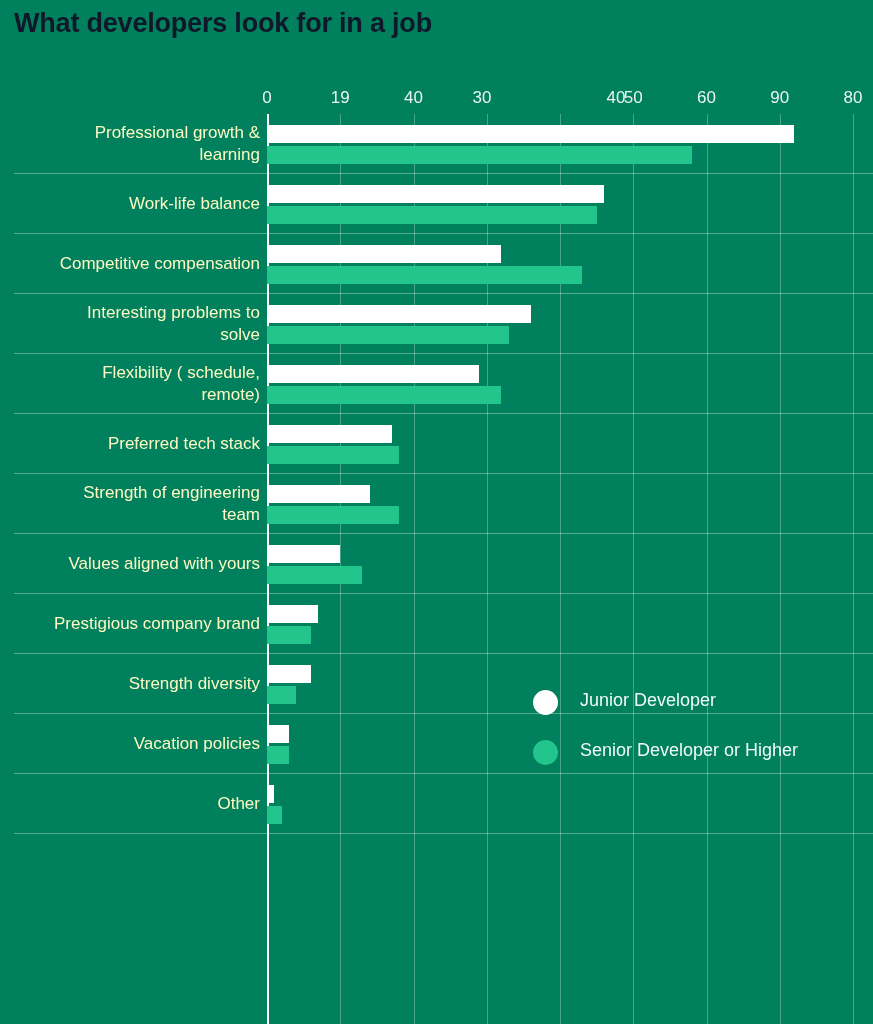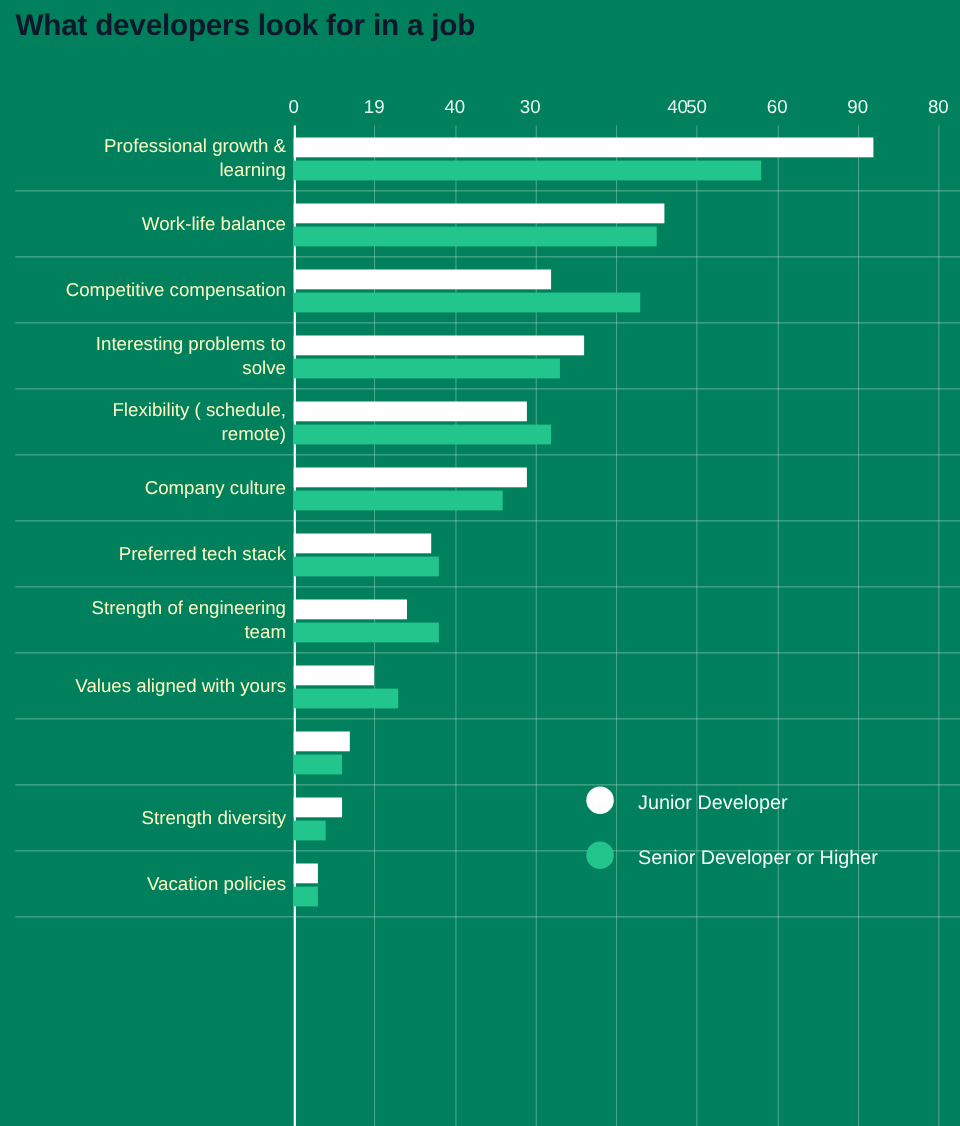--- a/index.html
+++ b/index.html
@@ -107,21 +107,21 @@
   .bar.senior { top: 32px; background: #22c68d; }
 
   
   .legend {
     position: absolute;
     left: 533px;
     top: 690px;
   }
   .legend-item {
     display: flex;
-    align-items: flex-end;
+    align-items: flex-start;
     height: 50px;
   }
   .legend-swatch {
     width: 25px; height: 25px;
     border-radius: 50%;
     flex: 0 0 auto;
   }
   .legend-text {
     margin-left: 22px;
     font-size: 18px;
@@ -200,28 +200,20 @@
         <div class="row">
           <div class="cat-label">Flexibility ( schedule,
 remote)</div>
           <div class="bars">
             <div class="bar junior" title="Junior Developer: 29" style="width: 212.425px; background: rgb(255, 255, 255);"></div>
             <div class="bar senior" title="Senior Developer or Higher: 32" style="width: 234.4px; background: rgb(34, 198, 141);"></div>
           </div>
           <div class="row-sep"></div>
         </div>
         <div class="row">
-          <div class="cat-label">Company culture</div>
-          <div class="bars">
-            <div class="bar junior" title="Junior Developer: 29" style="width: 212.425px; background: rgb(255, 255, 255);"></div>
-            <div class="bar senior" title="Senior Developer or Higher: 26" style="width: 190.45px; background: rgb(34, 198, 141);"></div>
-          </div>
-          <div class="row-sep"></div>
-        </div>
-        <div class="row">
           <div class="cat-label">Preferred tech stack</div>
           <div class="bars">
             <div class="bar junior" title="Junior Developer: 17" style="width: 124.525px; background: rgb(255, 255, 255);"></div>
             <div class="bar senior" title="Senior Developer or Higher: 18" style="width: 131.85px; background: rgb(34, 198, 141);"></div>
           </div>
           <div class="row-sep"></div>
         </div>
         <div class="row">
           <div class="cat-label">Strength of engineering
 team</div>
@@ -233,39 +225,48 @@
         </div>
         <div class="row">
           <div class="cat-label">Values aligned with yours</div>
           <div class="bars">
             <div class="bar junior" title="Junior Developer: 10" style="width: 73.25px; background: rgb(255, 255, 255);"></div>
             <div class="bar senior" title="Senior Developer or Higher: 13" style="width: 95.225px; background: rgb(34, 198, 141);"></div>
           </div>
           <div class="row-sep"></div>
         </div>
         <div class="row">
+          <div class="cat-label">Prestigious company brand</div>
           <div class="bars">
             <div class="bar junior" title="Junior Developer: 7" style="width: 51.275px; background: rgb(255, 255, 255);"></div>
             <div class="bar senior" title="Senior Developer or Higher: 6" style="width: 43.95px; background: rgb(34, 198, 141);"></div>
           </div>
           <div class="row-sep"></div>
         </div>
         <div class="row">
           <div class="cat-label">Strength diversity</div>
           <div class="bars">
             <div class="bar junior" title="Junior Developer: 6" style="width: 43.95px; background: rgb(255, 255, 255);"></div>
             <div class="bar senior" title="Senior Developer or Higher: 4" style="width: 29.3px; background: rgb(34, 198, 141);"></div>
           </div>
           <div class="row-sep"></div>
         </div>
         <div class="row">
           <div class="cat-label">Vacation policies</div>
           <div class="bars">
             <div class="bar junior" title="Junior Developer: 3" style="width: 21.975px; background: rgb(255, 255, 255);"></div>
             <div class="bar senior" title="Senior Developer or Higher: 3" style="width: 21.975px; background: rgb(34, 198, 141);"></div>
+          </div>
+          <div class="row-sep"></div>
+        </div>
+        <div class="row">
+          <div class="cat-label">Other</div>
+          <div class="bars">
+            <div class="bar junior" title="Junior Developer: 1" style="width: 7.325px; background: rgb(255, 255, 255);"></div>
+            <div class="bar senior" title="Senior Developer or Higher: 2" style="width: 14.65px; background: rgb(34, 198, 141);"></div>
           </div>
           <div class="row-sep"></div>
         </div>
       </div>
 
   </div>
 
   <div class="legend">
       <div class="legend-item">
         <span class="legend-swatch" style="background: rgb(255, 255, 255);"></span>

